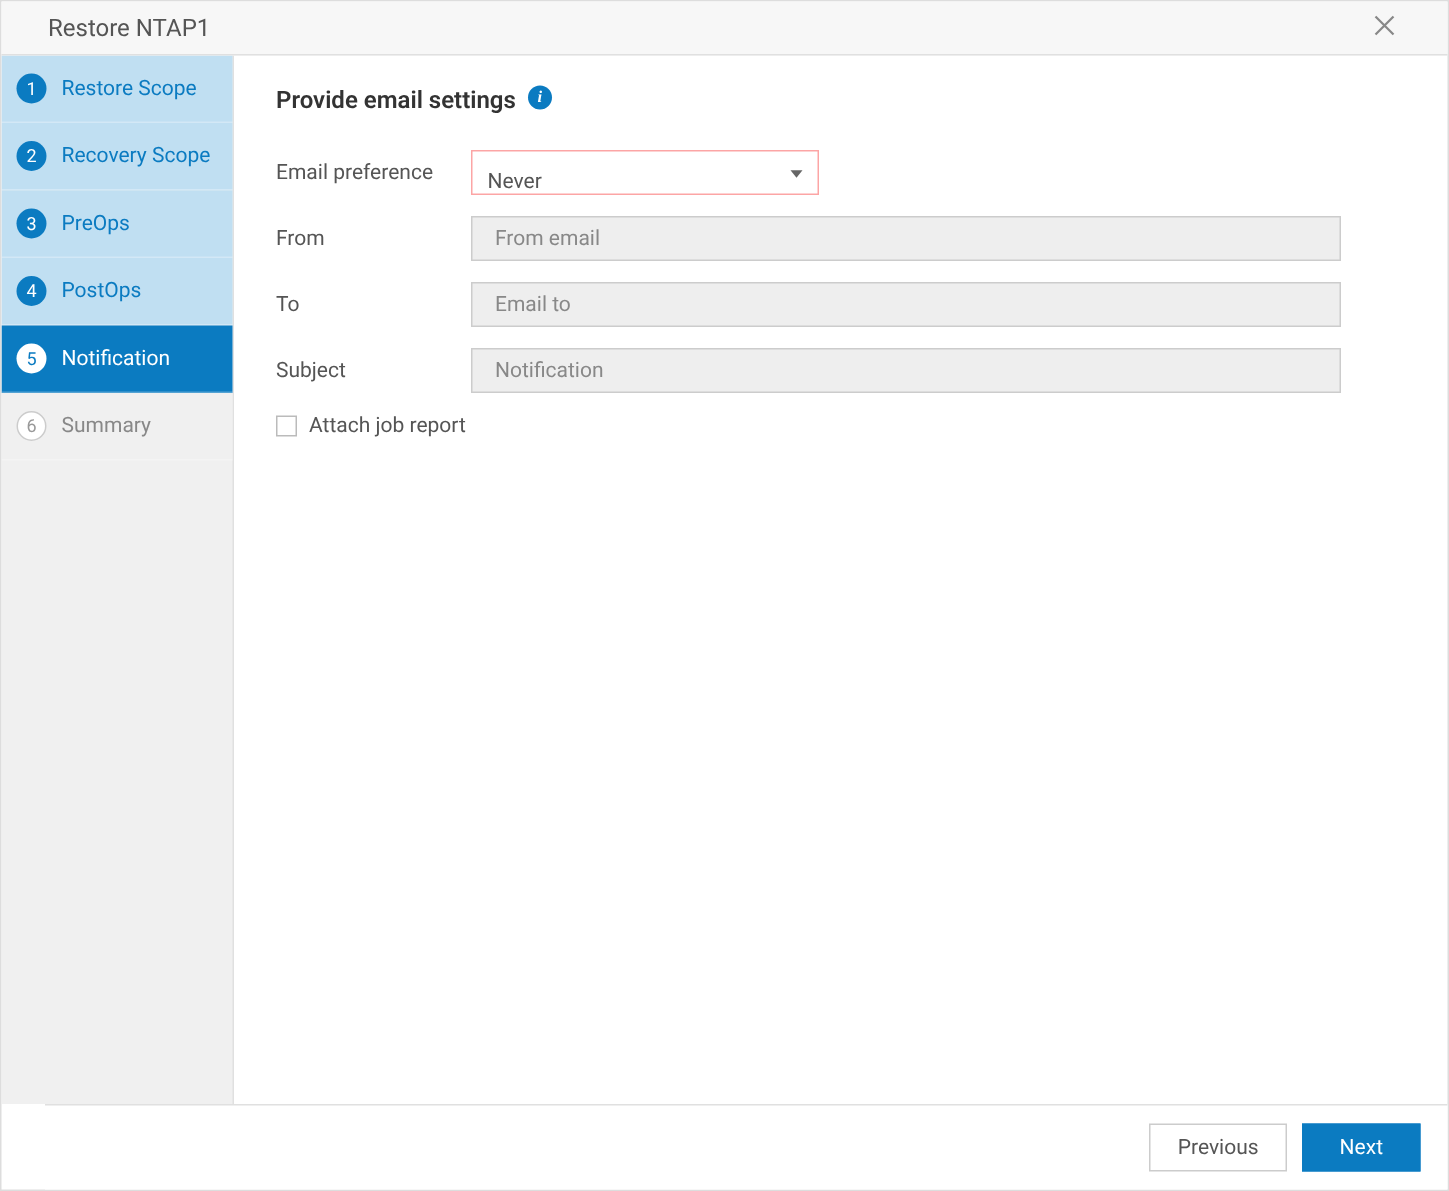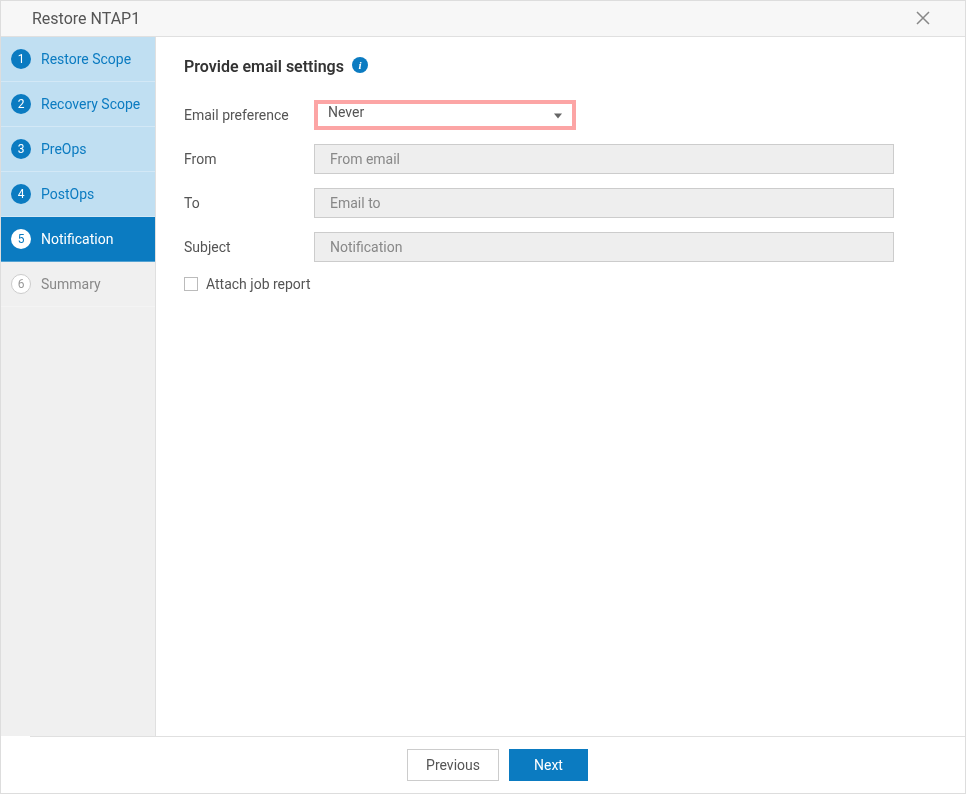--- a/index.html
+++ b/index.html
@@ -134,26 +134,26 @@
       margin-bottom: 14px;
     }
     .form-label {
       width: 130px;
       color: #555;
       font-size: 14px;
       flex-shrink: 0;
     }
     .select-box {
       position: relative;
-      width: 262px;
+      width: 232px;
       height: 30px;
-      border: 4px solid #fca5a5;
-      background: #fff;
-      display: flex;
-      align-items: flex-start;
+      border: 1px solid #fca5a5;
+      background: #fff;
+      display: flex;
+      align-items: flex-end;
       padding: 0 10px;
       cursor: pointer;
       color: #555;
     }
     .select-box::after {
       content: "";
       position: absolute;
       right: 10px;
       top: 50%;
       transform: translateY(-30%);
@@ -187,21 +187,21 @@
       background: #fff;
       margin-right: 8px;
       cursor: pointer;
     }
     .checkbox-label {
       color: #555;
       cursor: pointer;
     }
     .footer {
       display: flex;
-      justify-content: center;
+      justify-content: flex-end;
       align-items: center;
       padding: 12px 18px;
       border-top: 1px solid #e0e0e0;
       gap: 10px;
       background: #fff;
       margin-left: 29px;
     }
     .btn {
       padding: 7px 18px;
       font-size: 14px;

